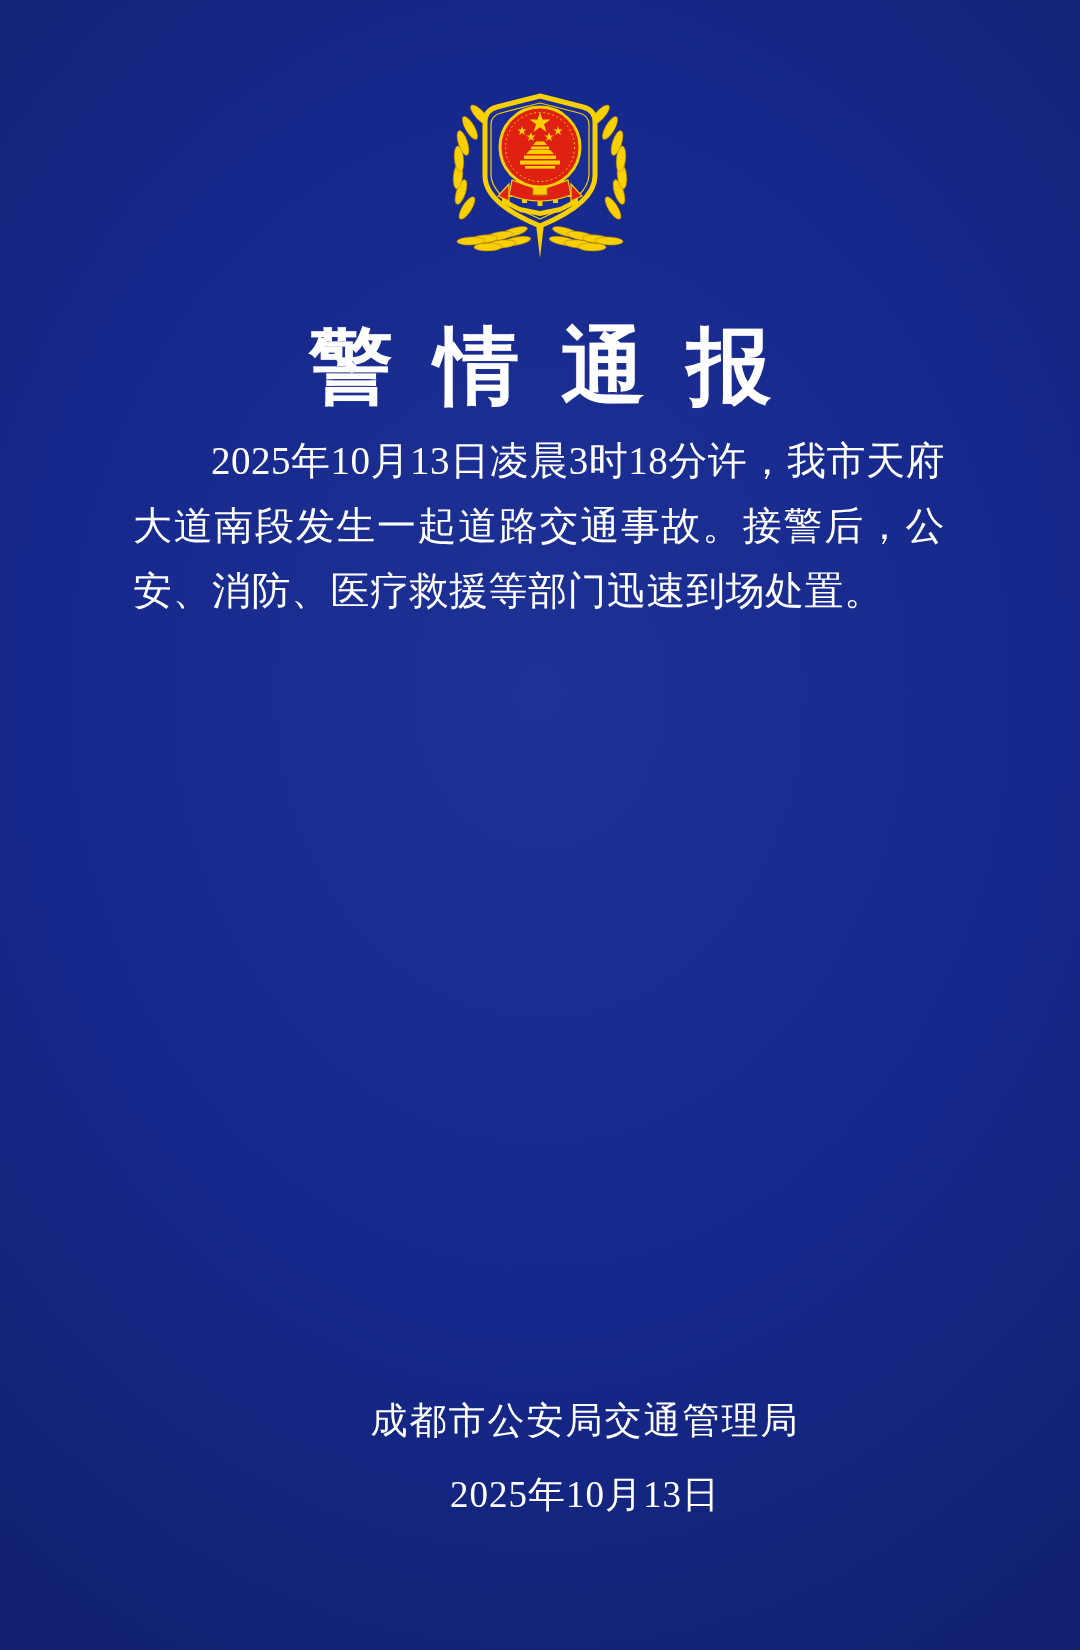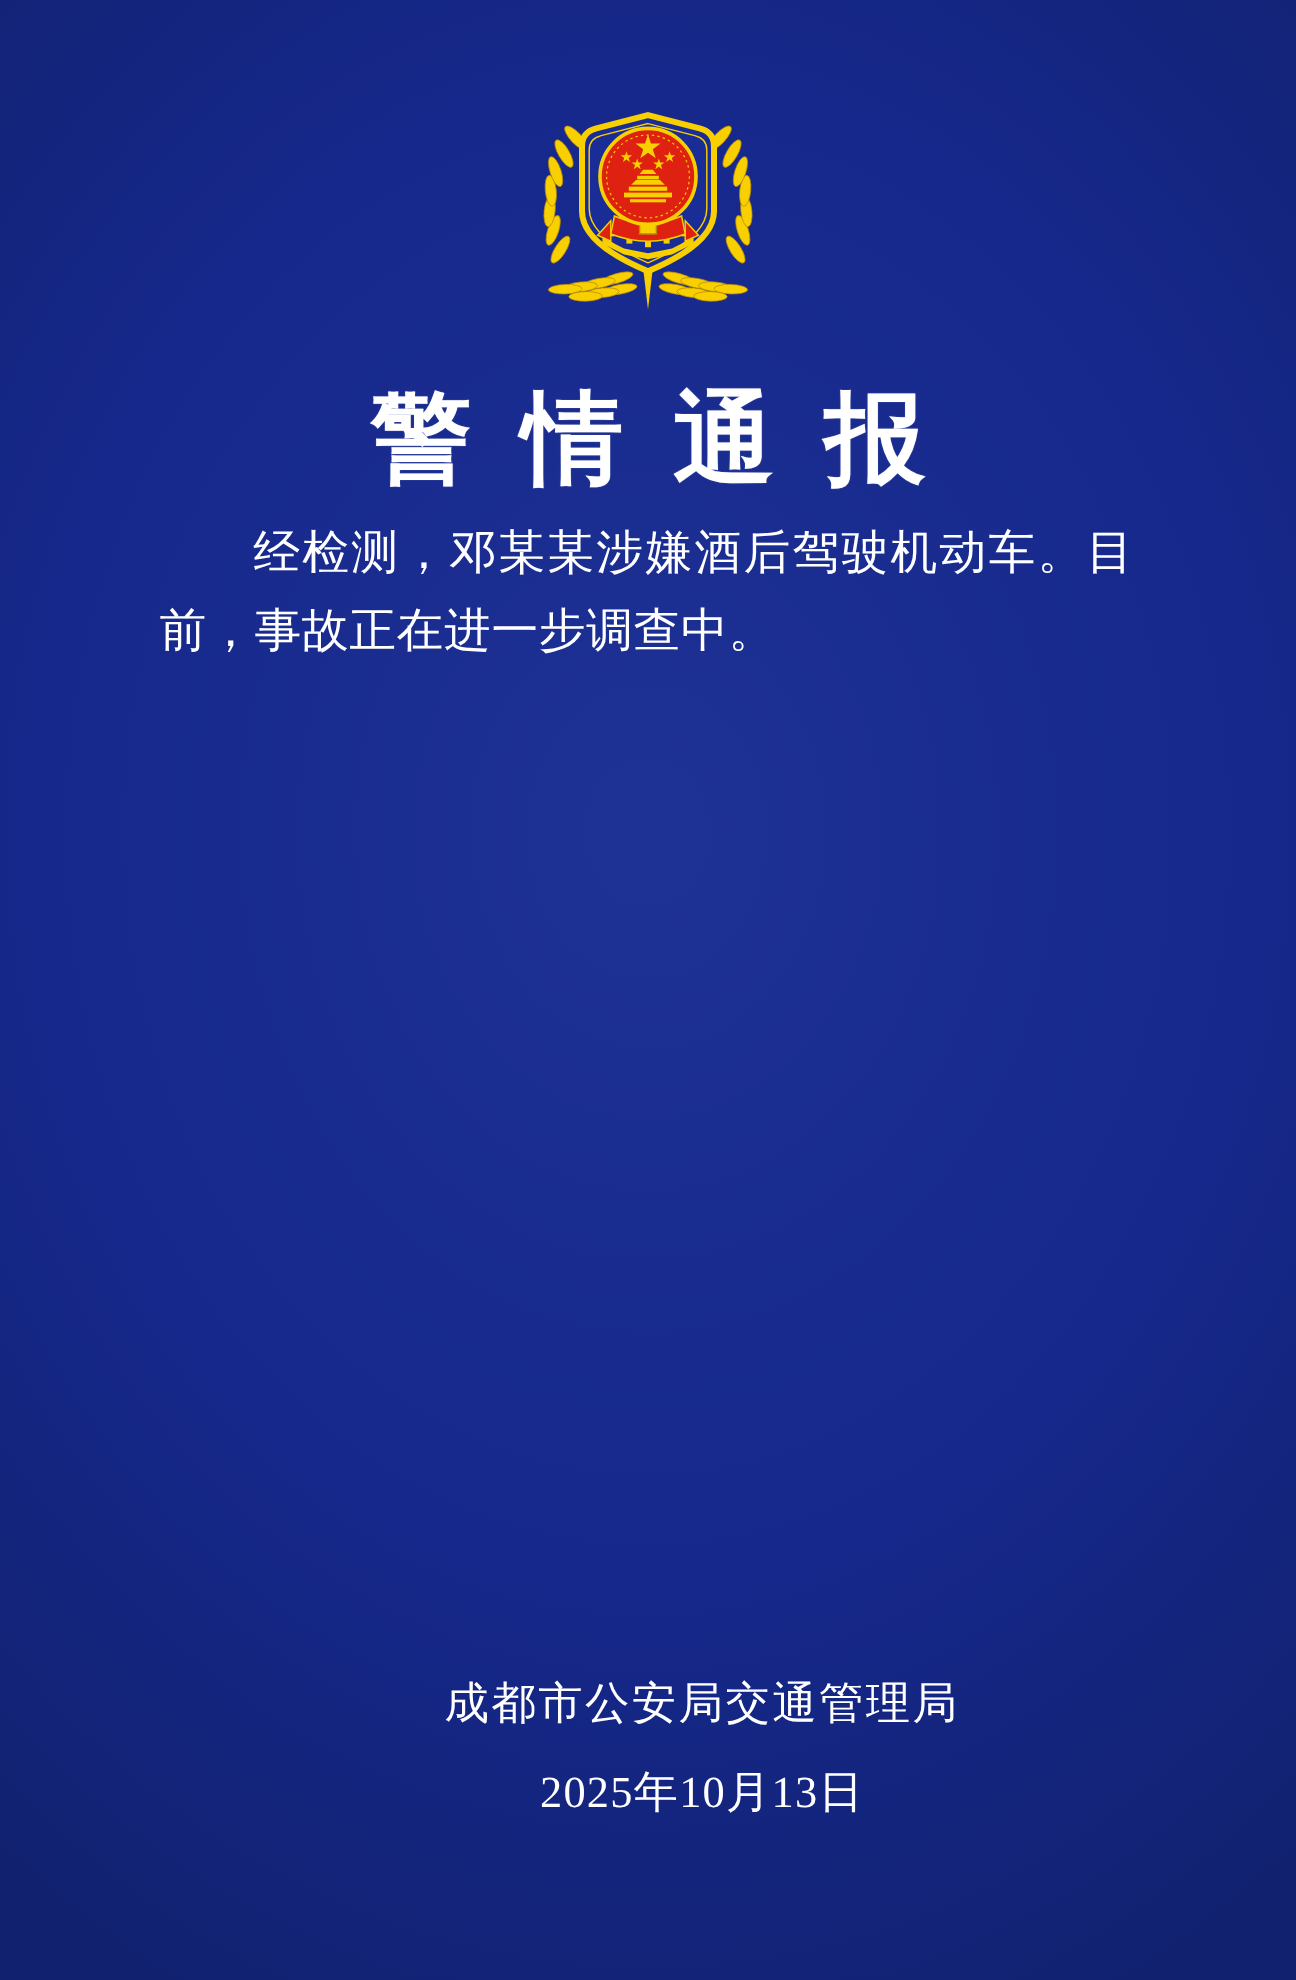--- a/index.html
+++ b/index.html
@@ -150,21 +150,21 @@
         <rect x="74" y="69.5" width="32" height="3.5"></rect>
         <rect x="70" y="74.5" width="40" height="4"></rect>
         <rect x="75" y="80" width="30" height="2.6"></rect>
       </g>
     </svg>
   </div>
 
   <div class="title">警情通报</div>
 
   <div class="body-text">
-    <p>经检测，邓某某涉嫌酒后驾驶机动车。目前，事故正在进一步调查中。</p>
+    <p>2025年10月13日凌晨3时18分许，我市天府大道南段发生一起道路交通事故。接警后，公安、消防、医疗救援等部门迅速到场处置。</p>
   </div>
 
   <div class="sign-block">
     <div class="agency">成都市公安局交通管理局</div>
     <div class="date">2025年10月13日</div>
   </div>
 
 </div>
 
 </body></html>

